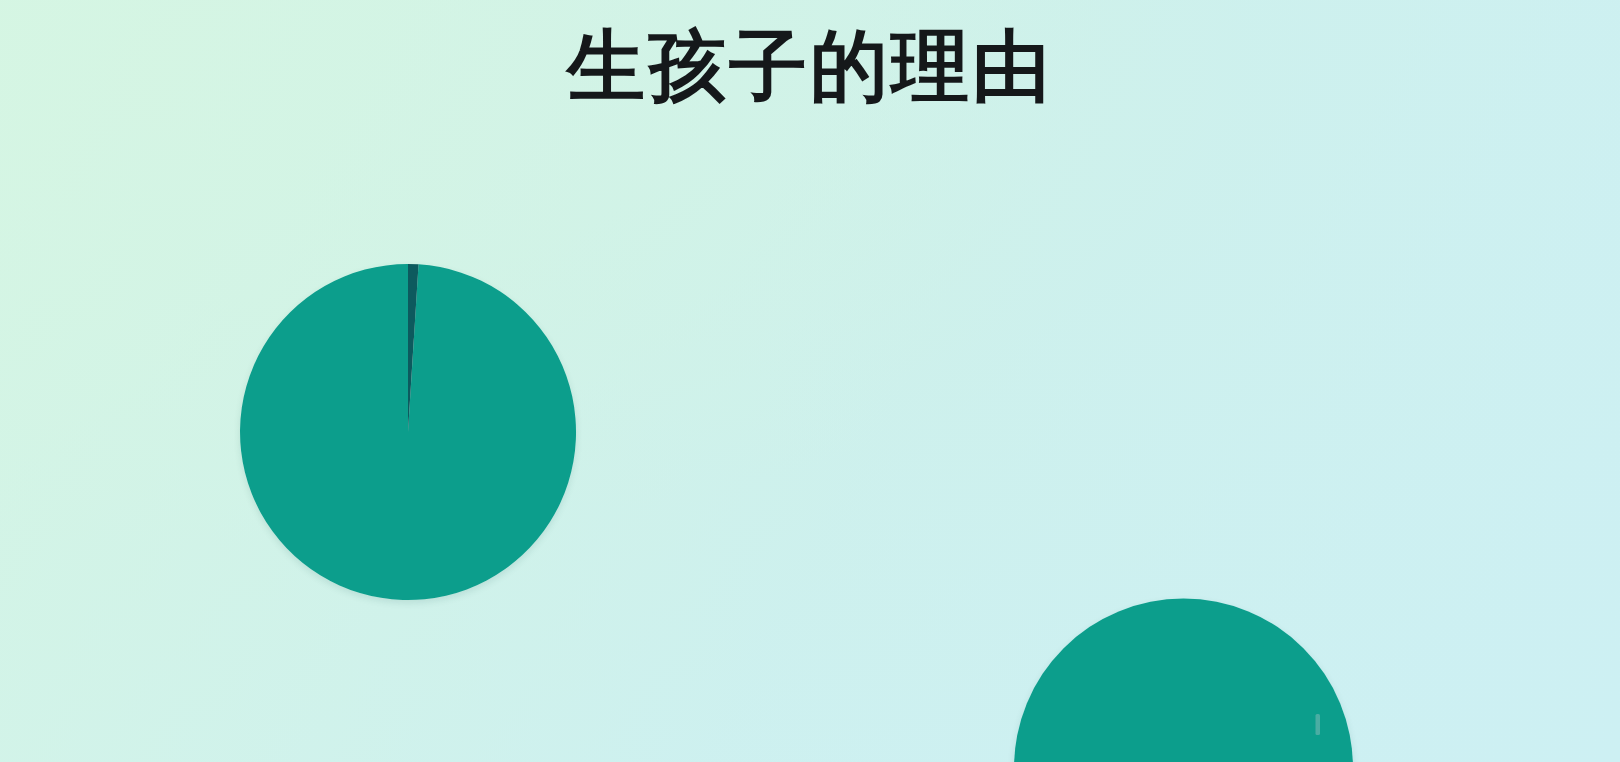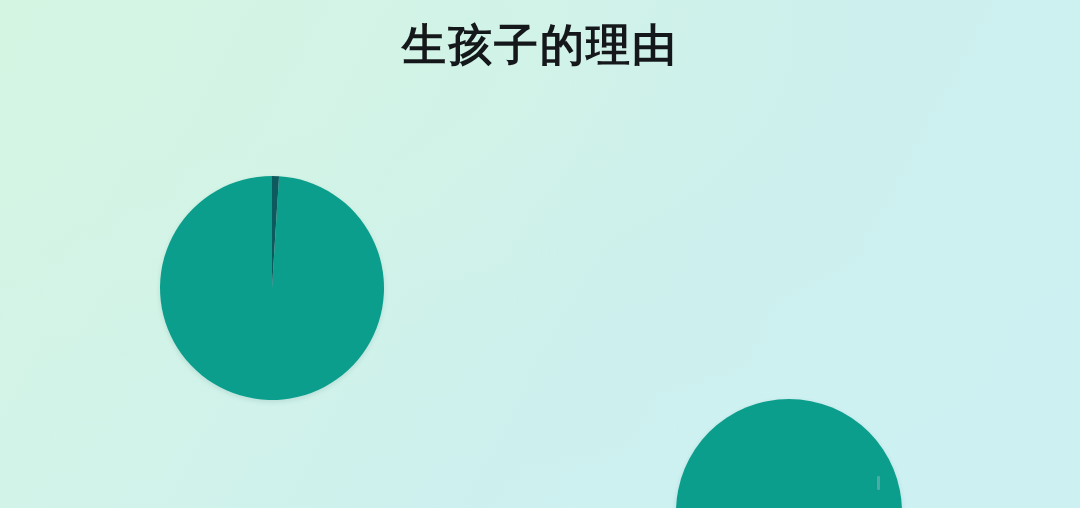--- a/index.html
+++ b/index.html
@@ -29,21 +29,21 @@
     pointer-events: none;
   }
   #stage > * { position: relative; z-index: 2; }
 
   .page-title {
     position: absolute;
     left: 0;
     top: 18px;
     width: 1080px;
     text-align: center;
-    font-size: 44px;
+    font-size: 52px;
     line-height: 54px;
     font-weight: 700;
     color: #15181a;
     letter-spacing: 2px;
     white-space: nowrap;
   }
 
   
   .pie {
     position: absolute;

